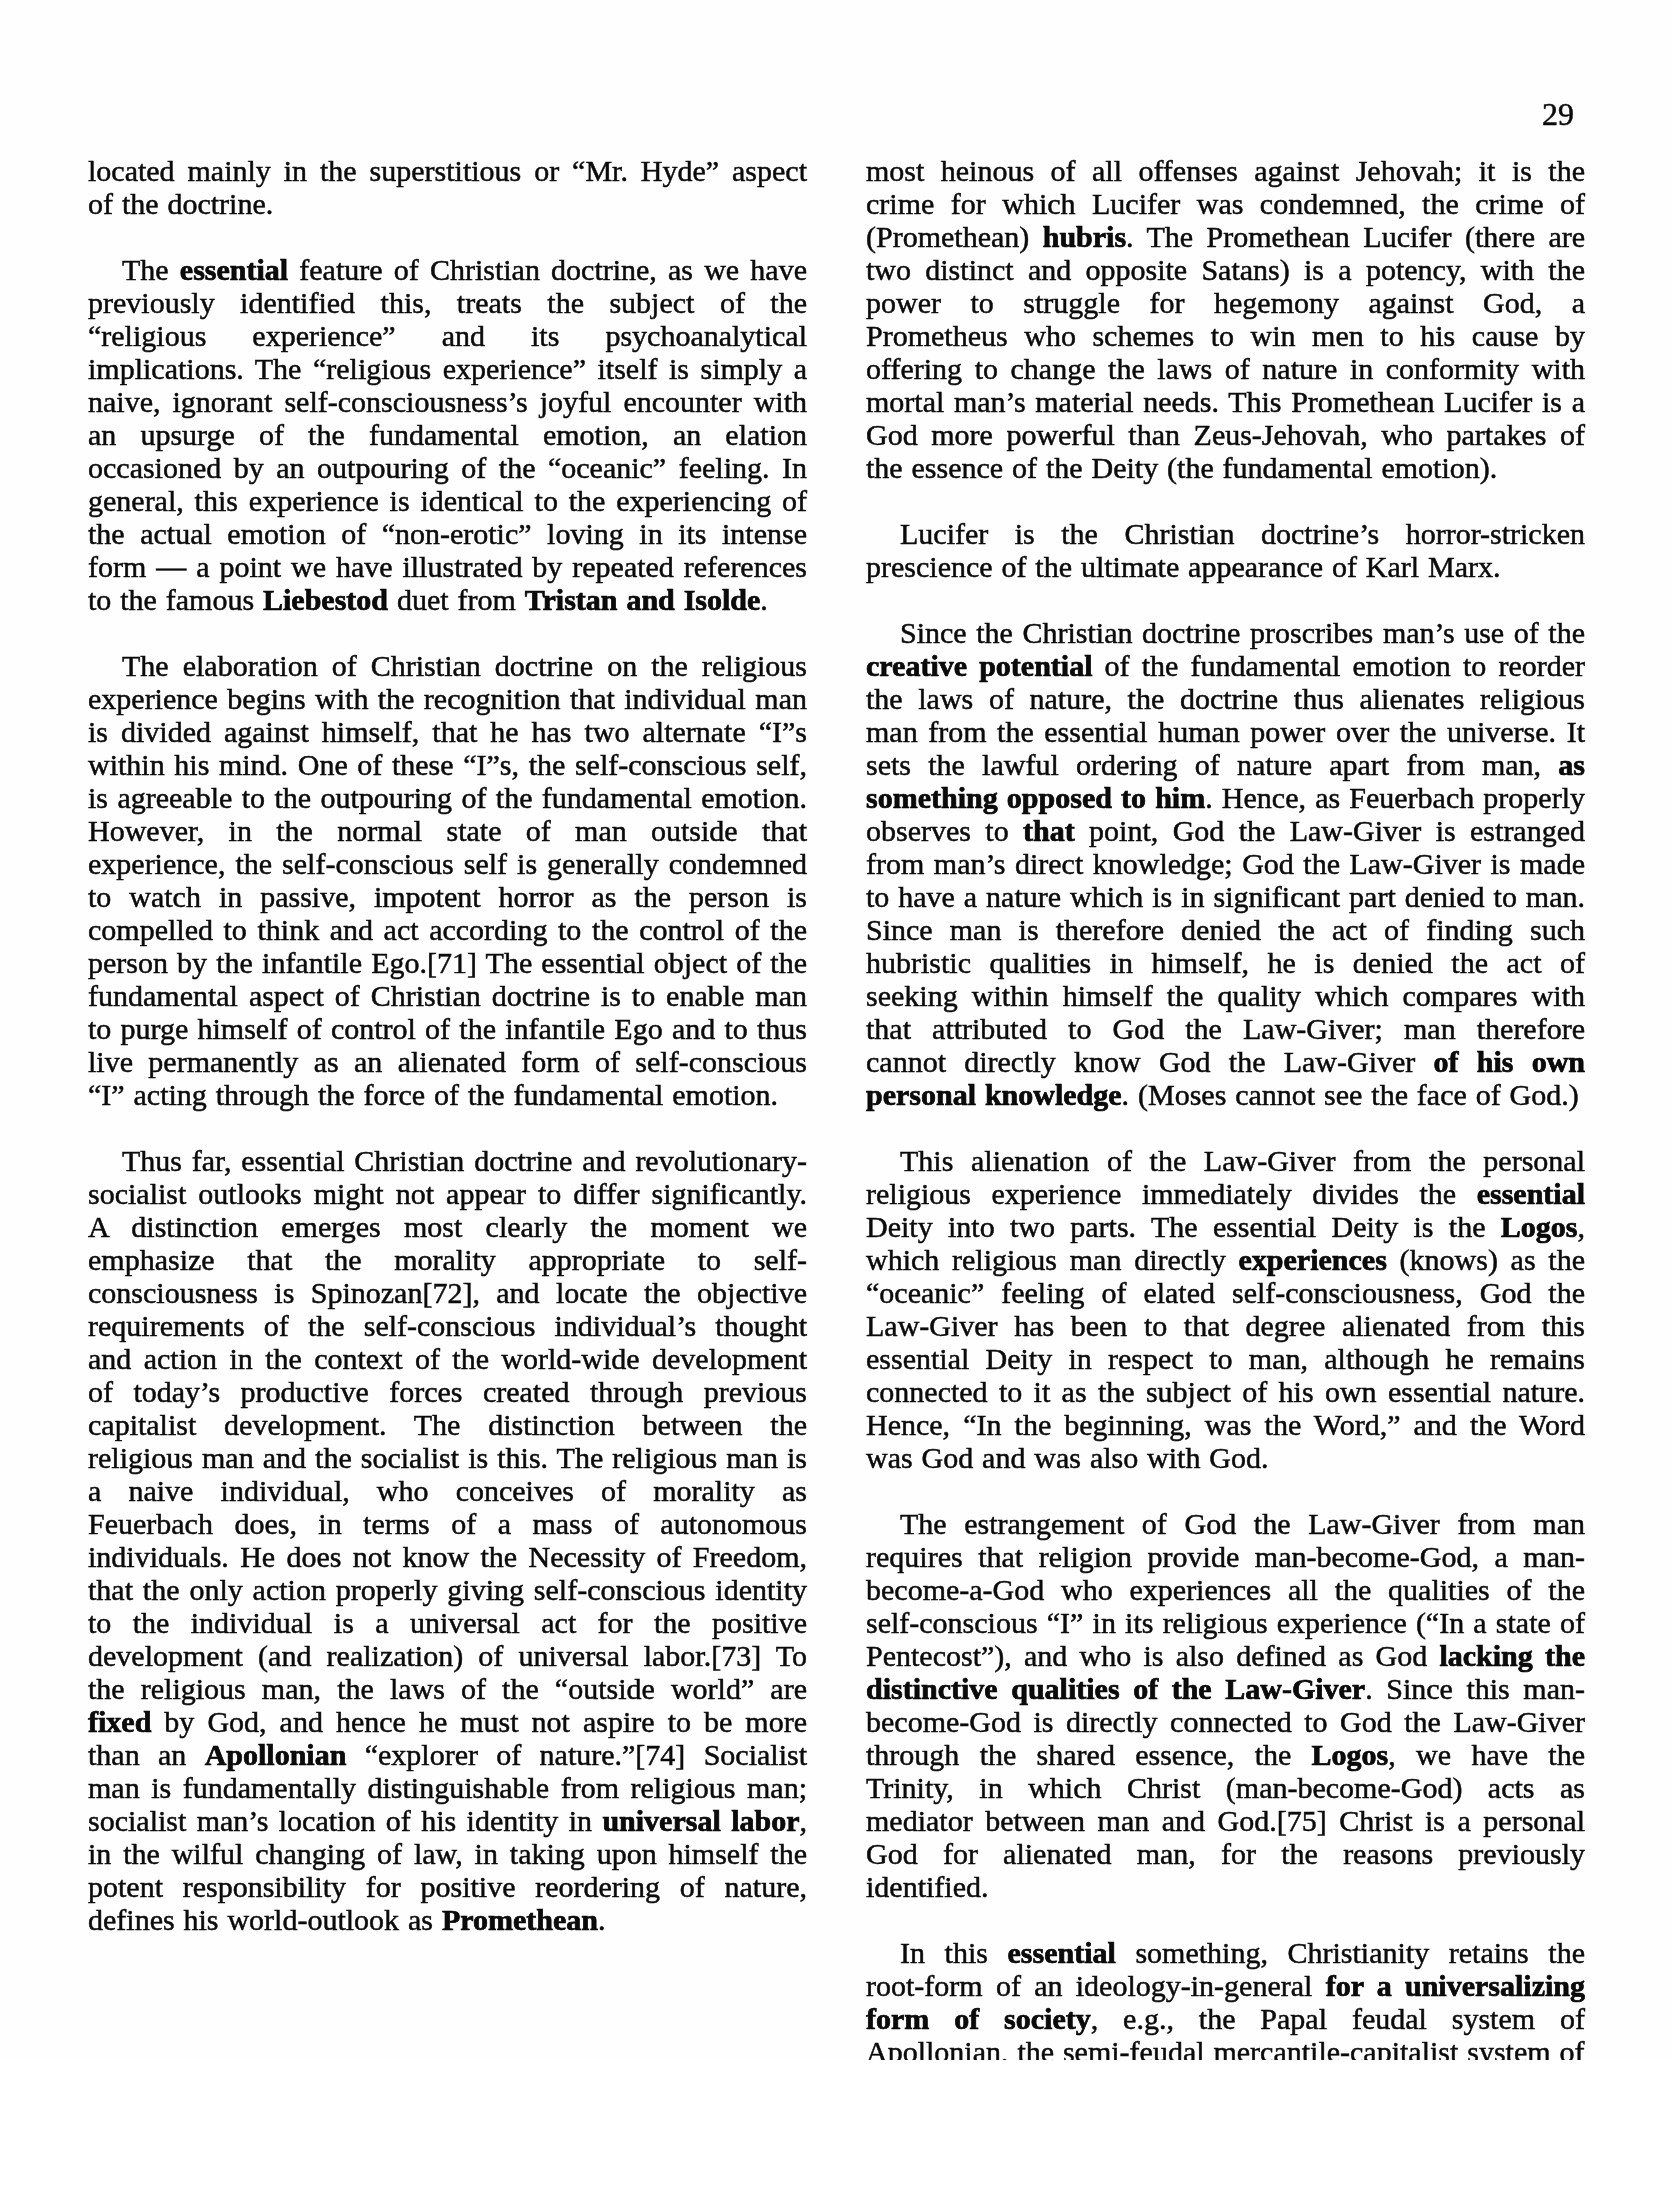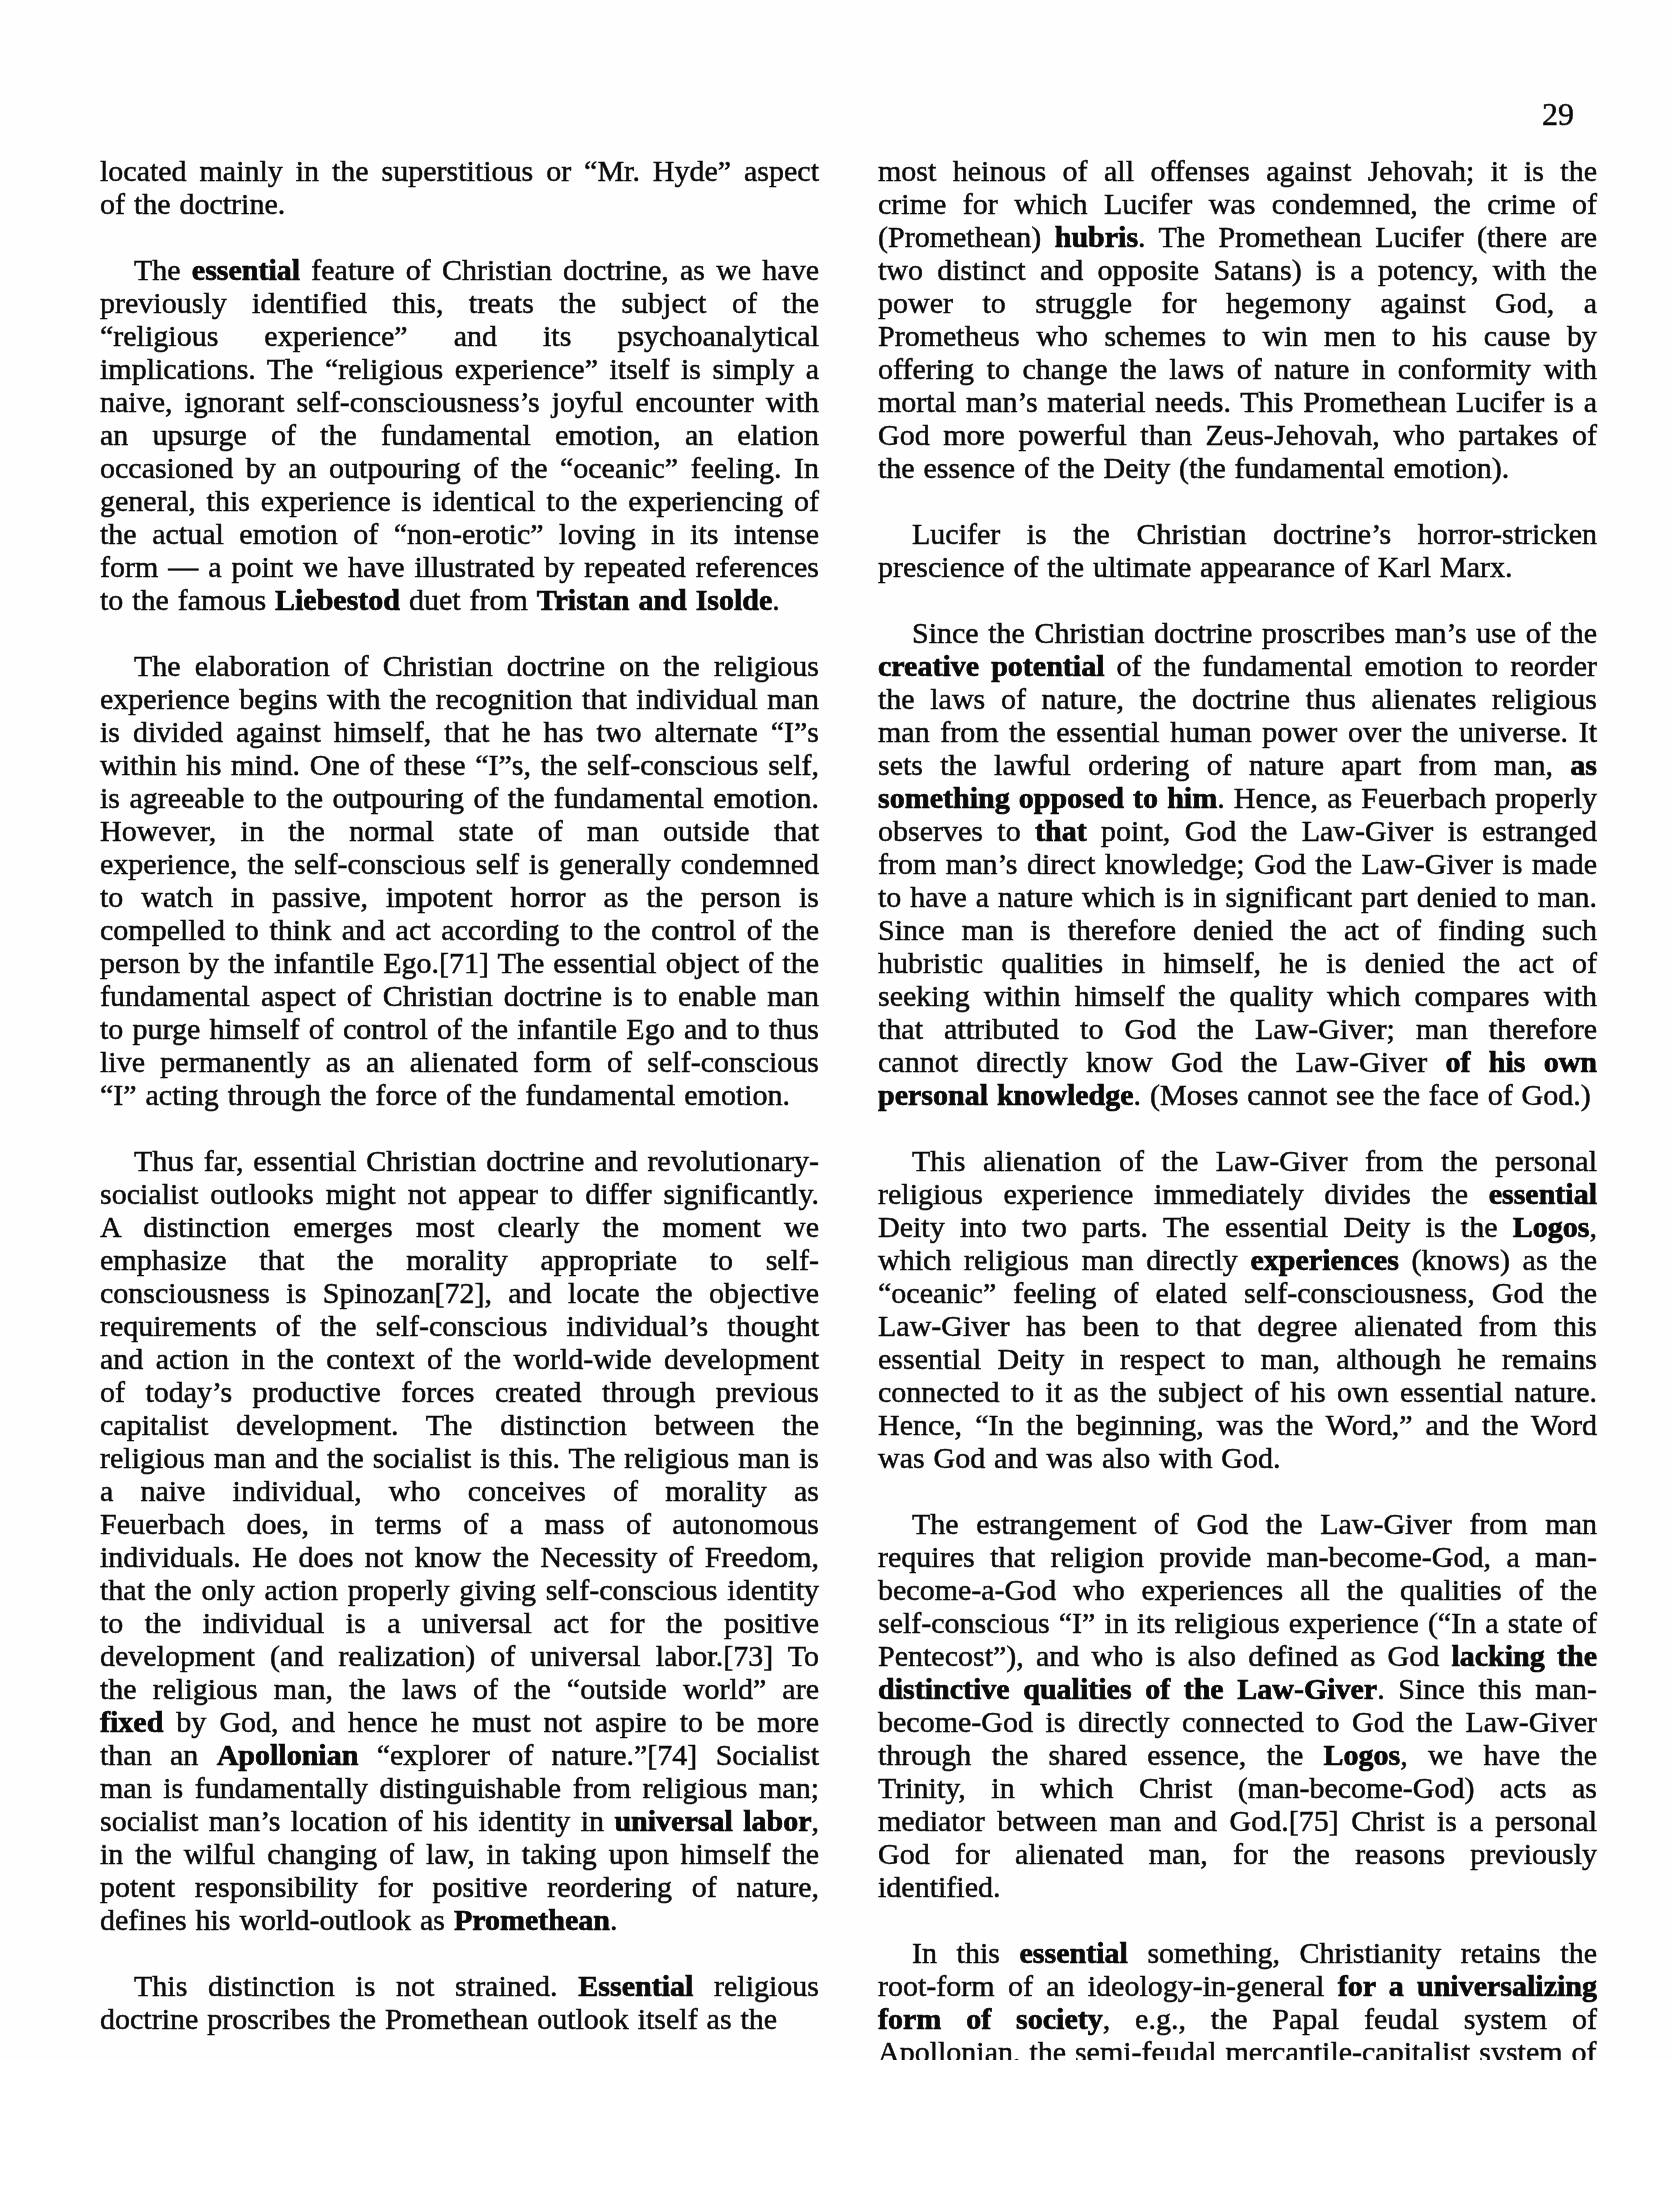--- a/index.html
+++ b/index.html
@@ -19,21 +19,21 @@
   .page-number {
     position: absolute;
     top: 98px;
     right: 98px;
     font-size: 32px;
     line-height: 1;
     -webkit-text-stroke: 0.5px #0b0b0b;
   }
   .columns {
     position: absolute;
-    left: 100px;
+    left: 88px;
     top: 154px;
     width: 1496px;
     display: flex;
     gap: 59px;
   }
   .col {
     width: 719px;
     flex: 0 0 719px;
   }
   .para {
@@ -52,21 +52,20 @@
 <body>
 
 <div class="page">
   <div class="page-number">29</div>
   <div class="columns">
     <div class="col">
         <p class="para"><span>located mainly in the superstitious or “Mr. Hyde” aspect of the doctrine.</span></p>
         <p class="para indent"><span>The </span><b>essential</b><span> feature of Christian doctrine, as we have previously identified this, treats the subject of the “religious experience” and its psychoanalytical implications. The “religious experience” itself is simply a naive, ignorant self-consciousness’s joyful encounter with an upsurge of the fundamental emotion, an elation occasioned by an outpouring of the “oceanic” feeling. In general, this experience is identical to the experiencing of the actual emotion of “non-erotic” loving in its intense form — a point we have illustrated by repeated references to the famous </span><b>Liebestod</b><span> duet from </span><b>Tristan and Isolde</b><span>.</span></p>
         <p class="para indent"><span>The elaboration of Christian doctrine on the religious experience begins with the recognition that individual man is divided against himself, that he has two alternate “I”s within his mind. One of these “I”s, the self-conscious self, is agreeable to the outpouring of the fundamental emotion. However, in the normal state of man outside that experience, the self-conscious self is generally condemned to watch in passive, impotent horror as the person is compelled to think and act according to the control of the person by the infantile Ego.[71] The essential object of the fundamental aspect of Christian doctrine is to enable man to purge himself of control of the infantile Ego and to thus live permanently as an alienated form of self-conscious “I” acting through the force of the fundamental emotion.</span></p>
         <p class="para indent"><span>Thus far, essential Christian doctrine and revolutionary-socialist outlooks might not appear to differ significantly. A distinction emerges most clearly the moment we emphasize that the morality appropriate to self-consciousness is Spinozan[72], and locate the objective requirements of the self-conscious individual’s thought and action in the context of the world-wide development of today’s productive forces created through previous capitalist development. The distinction between the religious man and the socialist is this. The religious man is a naive individual, who conceives of morality as Feuerbach does, in terms of a mass of autonomous individuals. He does not know the Necessity of Freedom, that the only action properly giving self-conscious identity to the individual is a universal act for the positive development (and realization) of universal labor.[73] To the religious man, the laws of the “outside world” are </span><b>fixed</b><span> by God, and hence he must not aspire to be more than an </span><b>Apollonian</b><span> “explorer of nature.”[74] Socialist man is fundamentally distinguishable from religious man; socialist man’s location of his identity in </span><b>universal labor</b><span>, in the wilful changing of law, in taking upon himself the potent responsibility for positive reordering of nature, defines his world-outlook as </span><b>Promethean</b><span>.</span></p>
-        <p class="para indent"><span>This distinction is not strained. </span><b>Essential</b><span> religious doctrine proscribes the Promethean outlook itself as the</span></p>
       </div>
     <div class="col">
         <p class="para"><span>most heinous of all offenses against Jehovah; it is the crime for which Lucifer was condemned, the crime of (Promethean) </span><b>hubris</b><span>. The Promethean Lucifer (there are two distinct and opposite Satans) is a potency, with the power to struggle for hegemony against God, a Prometheus who schemes to win men to his cause by offering to change the laws of nature in conformity with mortal man’s material needs. This Promethean Lucifer is a God more powerful than Zeus-Jehovah, who partakes of the essence of the Deity (the fundamental emotion).</span></p>
         <p class="para indent"><span>Lucifer is the Christian doctrine’s horror-stricken prescience of the ultimate appearance of Karl Marx.</span></p>
         <p class="para indent"><span>Since the Christian doctrine proscribes man’s use of the </span><b>creative potential</b><span> of the fundamental emotion to reorder the laws of nature, the doctrine thus alienates religious man from the essential human power over the universe. It sets the lawful ordering of nature apart from man, </span><b>as something opposed to him</b><span>. Hence, as Feuerbach properly observes to </span><b>that</b><span> point, God the Law-Giver is estranged from man’s direct knowledge; God the Law-Giver is made to have a nature which is in significant part denied to man. Since man is therefore denied the act of finding such hubristic qualities in himself, he is denied the act of seeking within himself the quality which compares with that attributed to God the Law-Giver; man therefore cannot directly know God the Law-Giver </span><b>of his own personal knowledge</b><span>. (Moses cannot see the face of God.)</span></p>
         <p class="para indent"><span>This alienation of the Law-Giver from the personal religious experience immediately divides the </span><b>essential</b><span> Deity into two parts. The essential Deity is the </span><b>Logos</b><span>, which religious man directly </span><b>experiences</b><span> (knows) as the “oceanic” feeling of elated self-consciousness, God the Law-Giver has been to that degree alienated from this essential Deity in respect to man, although he remains connected to it as the subject of his own essential nature. Hence, “In the beginning, was the Word,” and the Word was God and was also with God.</span></p>
         <p class="para indent"><span>The estrangement of God the Law-Giver from man requires that religion provide man-become-God, a man-become-a-God who experiences all the qualities of the self-conscious “I” in its religious experience (“In a state of Pentecost”), and who is also defined as God </span><b>lacking the distinctive qualities of the Law-Giver</b><span>. Since this man-become-God is directly connected to God the Law-Giver through the shared essence, the </span><b>Logos</b><span>, we have the Trinity, in which Christ (man-become-God) acts as mediator between man and God.[75] Christ is a personal God for alienated man, for the reasons previously identified.</span></p>
         <p class="para indent"><span>In this </span><b>essential</b><span> something, Christianity retains the root-form of an ideology-in-general </span><b>for a universalizing form of society</b><span>, e.g., the Papal feudal system of Apollonian, the semi-feudal mercantile-capitalist system of</span></p>
       </div>
   </div>

